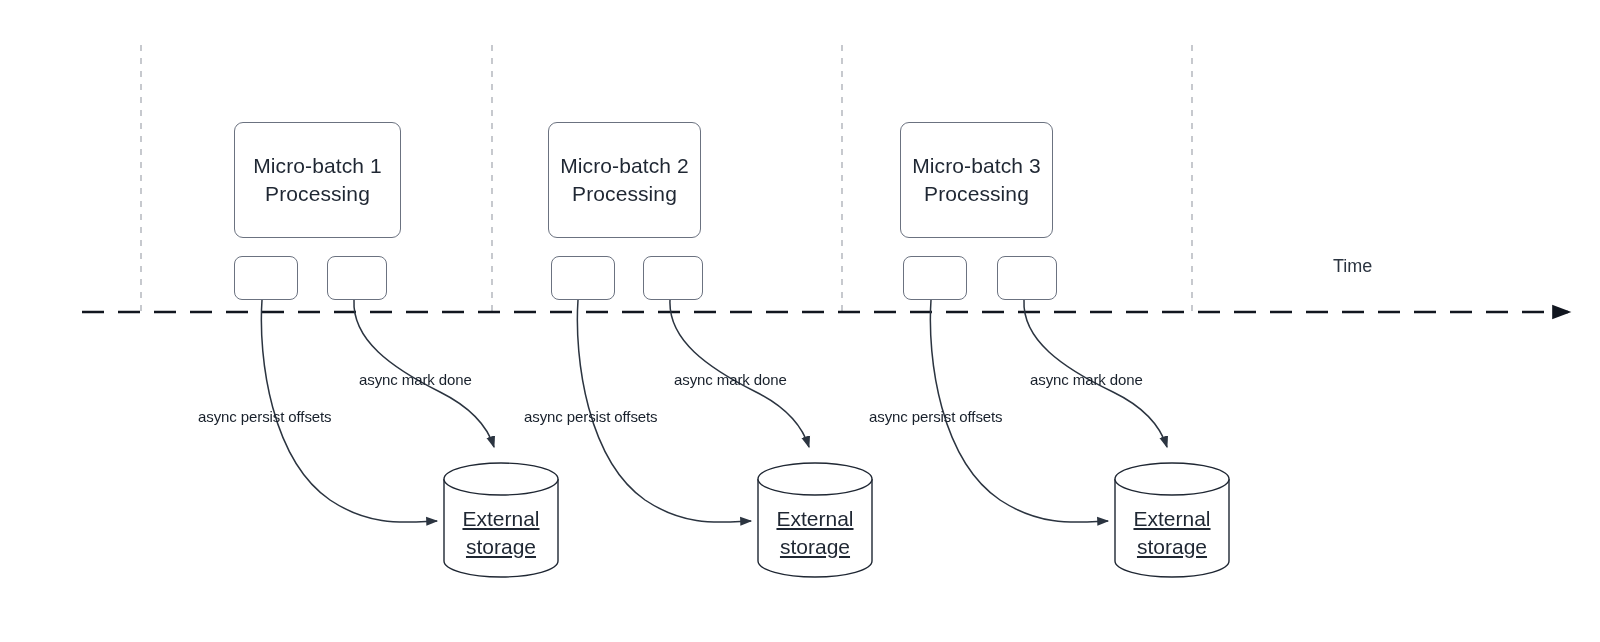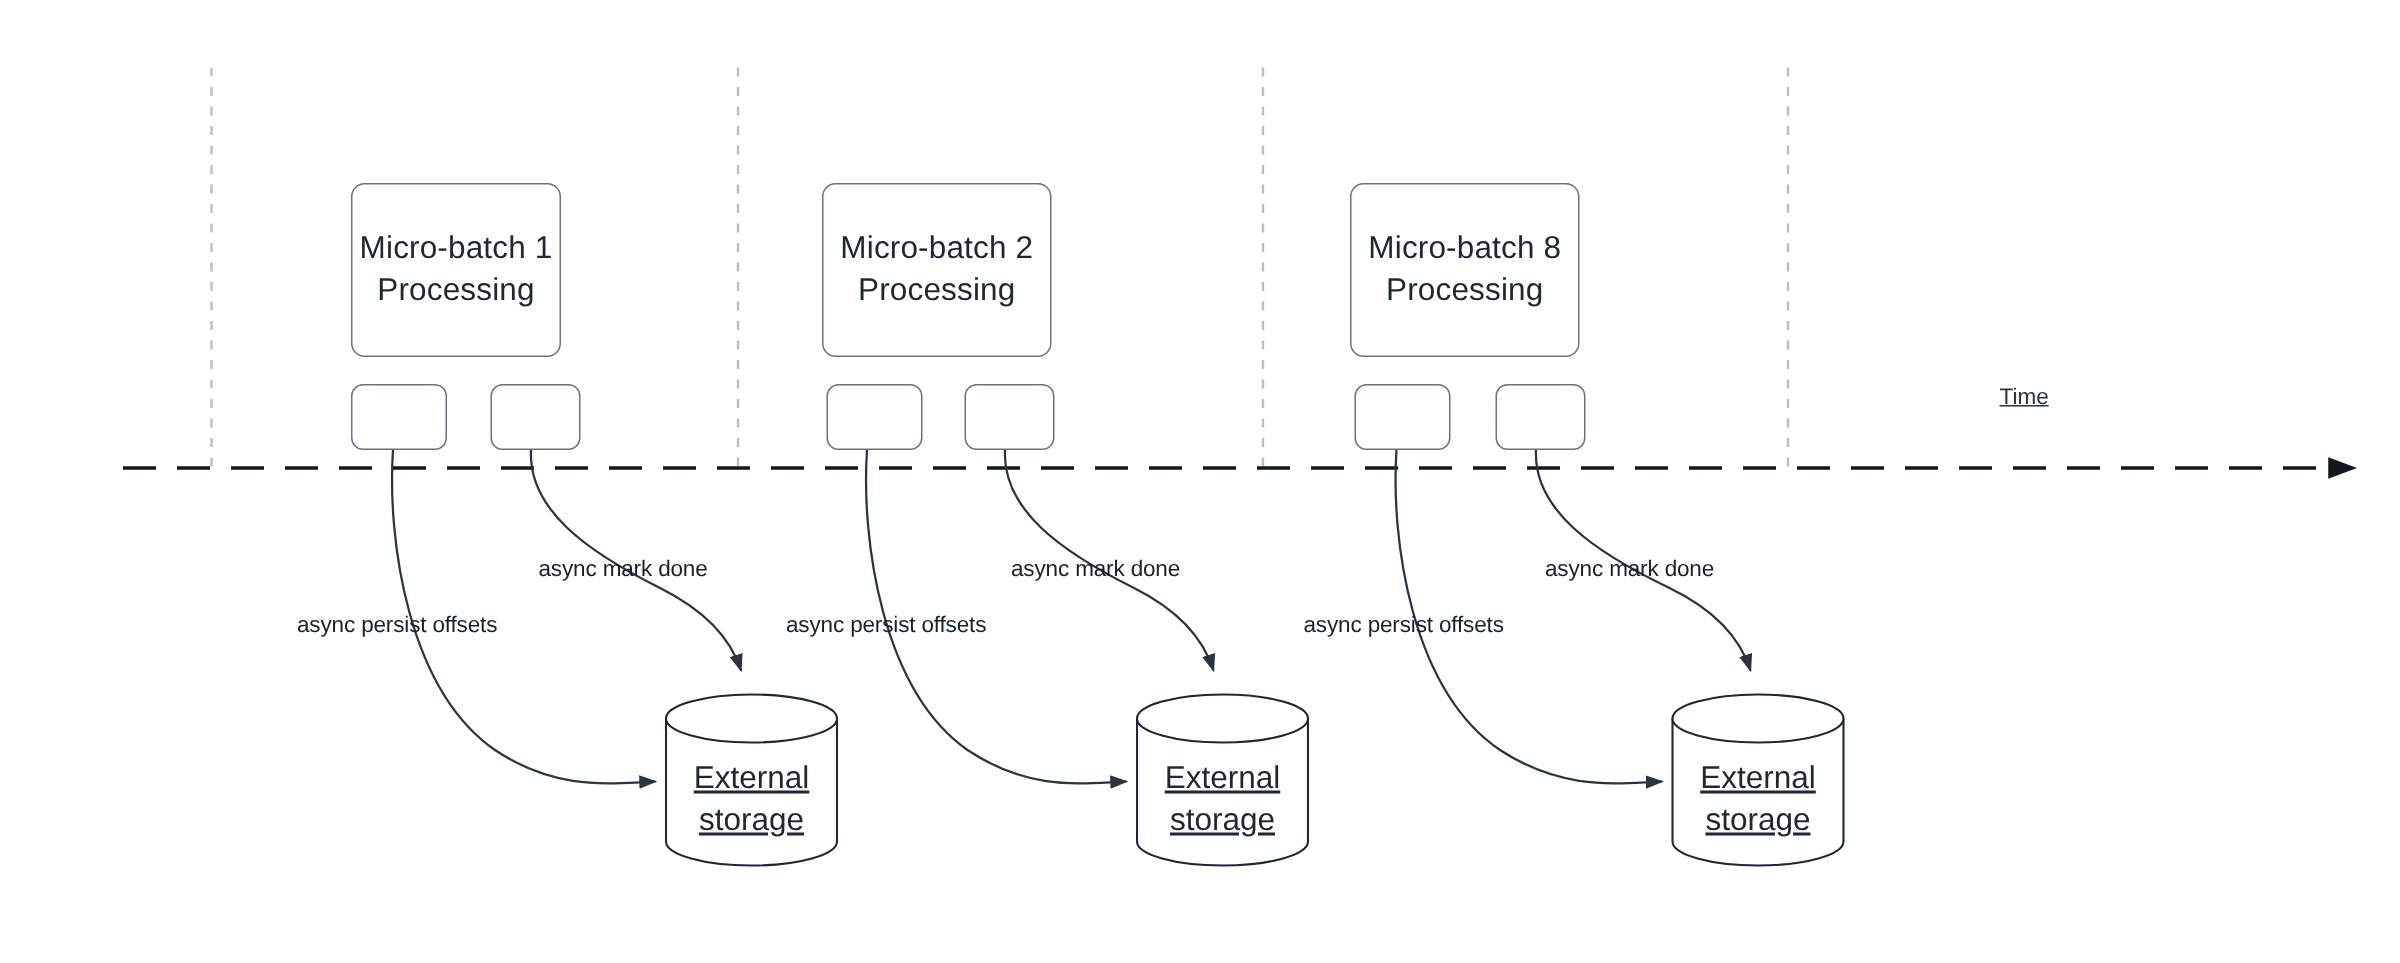--- a/index.html
+++ b/index.html
@@ -53,23 +53,22 @@
     position: absolute;
     color: #18202b;
     font-size: 15px;
     font-weight: normal;
     white-space: nowrap;
     letter-spacing: -0.1px;
   }
   .axis-label {
     position: absolute;
     color: #2b3440;
-    font-size: 15px;
+    font-size: 18px;
     white-space: nowrap;
-    text-decoration: underline;
   }
   .cyl {
     position: absolute;
   }
   .cyl-text {
     position: absolute;
     text-align: center;
     color: #1f2733;
     font-size: 21px;
     line-height: 1.32;
@@ -104,21 +103,21 @@
     <g fill="none" stroke="#2b3440" stroke-width="1.5">
       <path d="M 262 300 C 258 360 272 460 330 500 C 372 528 408 522 437 521" marker-end="url(#arrowhead)"></path>
       <path d="M 354 300 C 352 340 392 368 440 392 C 472 408 488 428 494 447" marker-end="url(#arrowhead)"></path>
       <path d="M 578 300 C 574 360 588 460 645 500 C 687 528 722 522 751 521" marker-end="url(#arrowhead)"></path>
       <path d="M 670 300 C 668 340 708 368 756 392 C 788 408 803 428 809 447" marker-end="url(#arrowhead)"></path>
       <path d="M 931 300 C 927 360 941 460 1000 500 C 1043 528 1079 522 1108 521" marker-end="url(#arrowhead)"></path>
       <path d="M 1024 300 C 1022 340 1063 368 1113 392 C 1146 408 1161 428 1167 447" marker-end="url(#arrowhead)"></path>
     </g>
   </svg>
 
-  <div class="node-box" style="left:234px; top:122px; width:140px; height:116px;">
+  <div class="node-box" style="left:234px; top:122px; width:167px; height:116px;">
     <div>
       <div>Micro-batch 1</div>
       <div>Processing</div>
     </div>
   </div>
   <div class="mini-box" style="left:234px; top:256px; width:64px; height:44px;"></div>
   <div class="mini-box" style="left:327px; top:256px; width:60px; height:44px;"></div>
 
   <div class="edge-label" style="left:359px; top:371px;">async mark done</div>
   <div class="edge-label" style="left:198px; top:408px;">async persist offsets</div>
@@ -148,21 +147,21 @@
     <path d="M1,17 L1,99 A57,16 0 0 0 115,99 L115,17" fill="#ffffff" stroke="#1f2733" stroke-width="1.4"></path>
     <ellipse cx="58" cy="17" rx="57" ry="16" fill="#ffffff" stroke="#1f2733" stroke-width="1.4"></ellipse>
   </svg>
   <div class="cyl-text" style="left:757px; top:505px; width:116px;">
     <div>External</div>
     <div>storage</div>
   </div>
 
   <div class="node-box" style="left:900px; top:122px; width:153px; height:116px;">
     <div>
-      <div>Micro-batch 8</div>
+      <div>Micro-batch 3</div>
       <div>Processing</div>
     </div>
   </div>
   <div class="mini-box" style="left:903px; top:256px; width:64px; height:44px;"></div>
   <div class="mini-box" style="left:997px; top:256px; width:60px; height:44px;"></div>
 
   <div class="edge-label" style="left:1030px; top:371px;">async mark done</div>
   <div class="edge-label" style="left:869px; top:408px;">async persist offsets</div>
 
   <svg class="cyl" style="left:1114px; top:462px; width:116px; height:116px;" viewBox="0 0 116 116">

